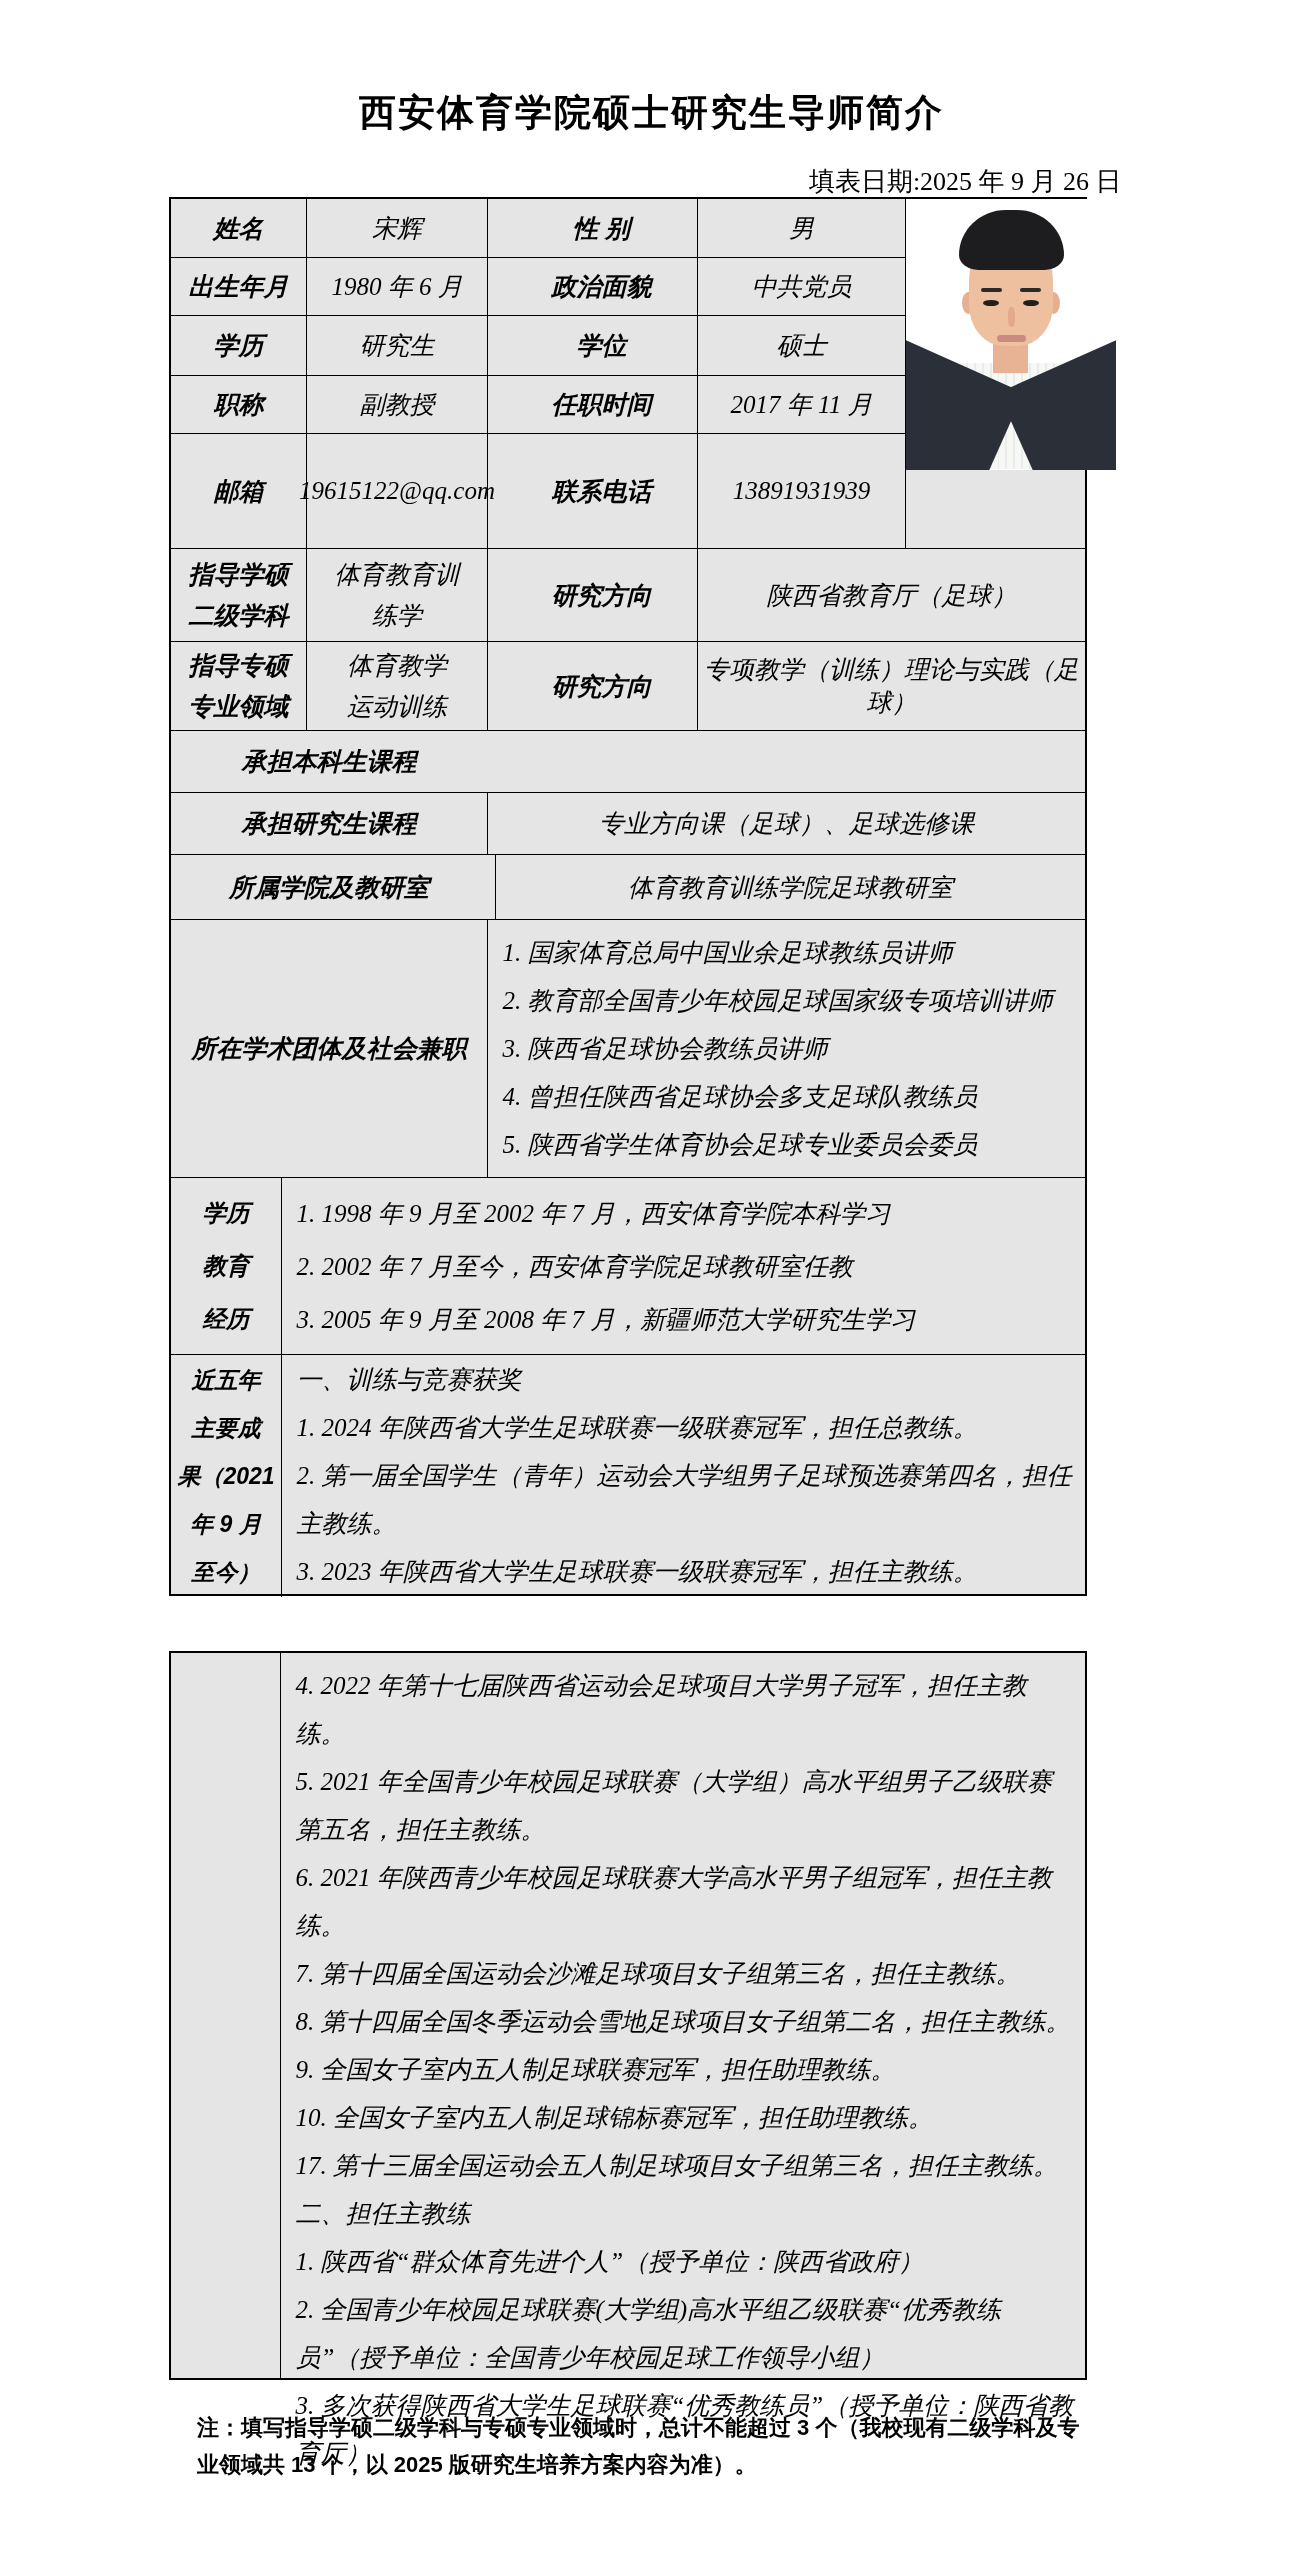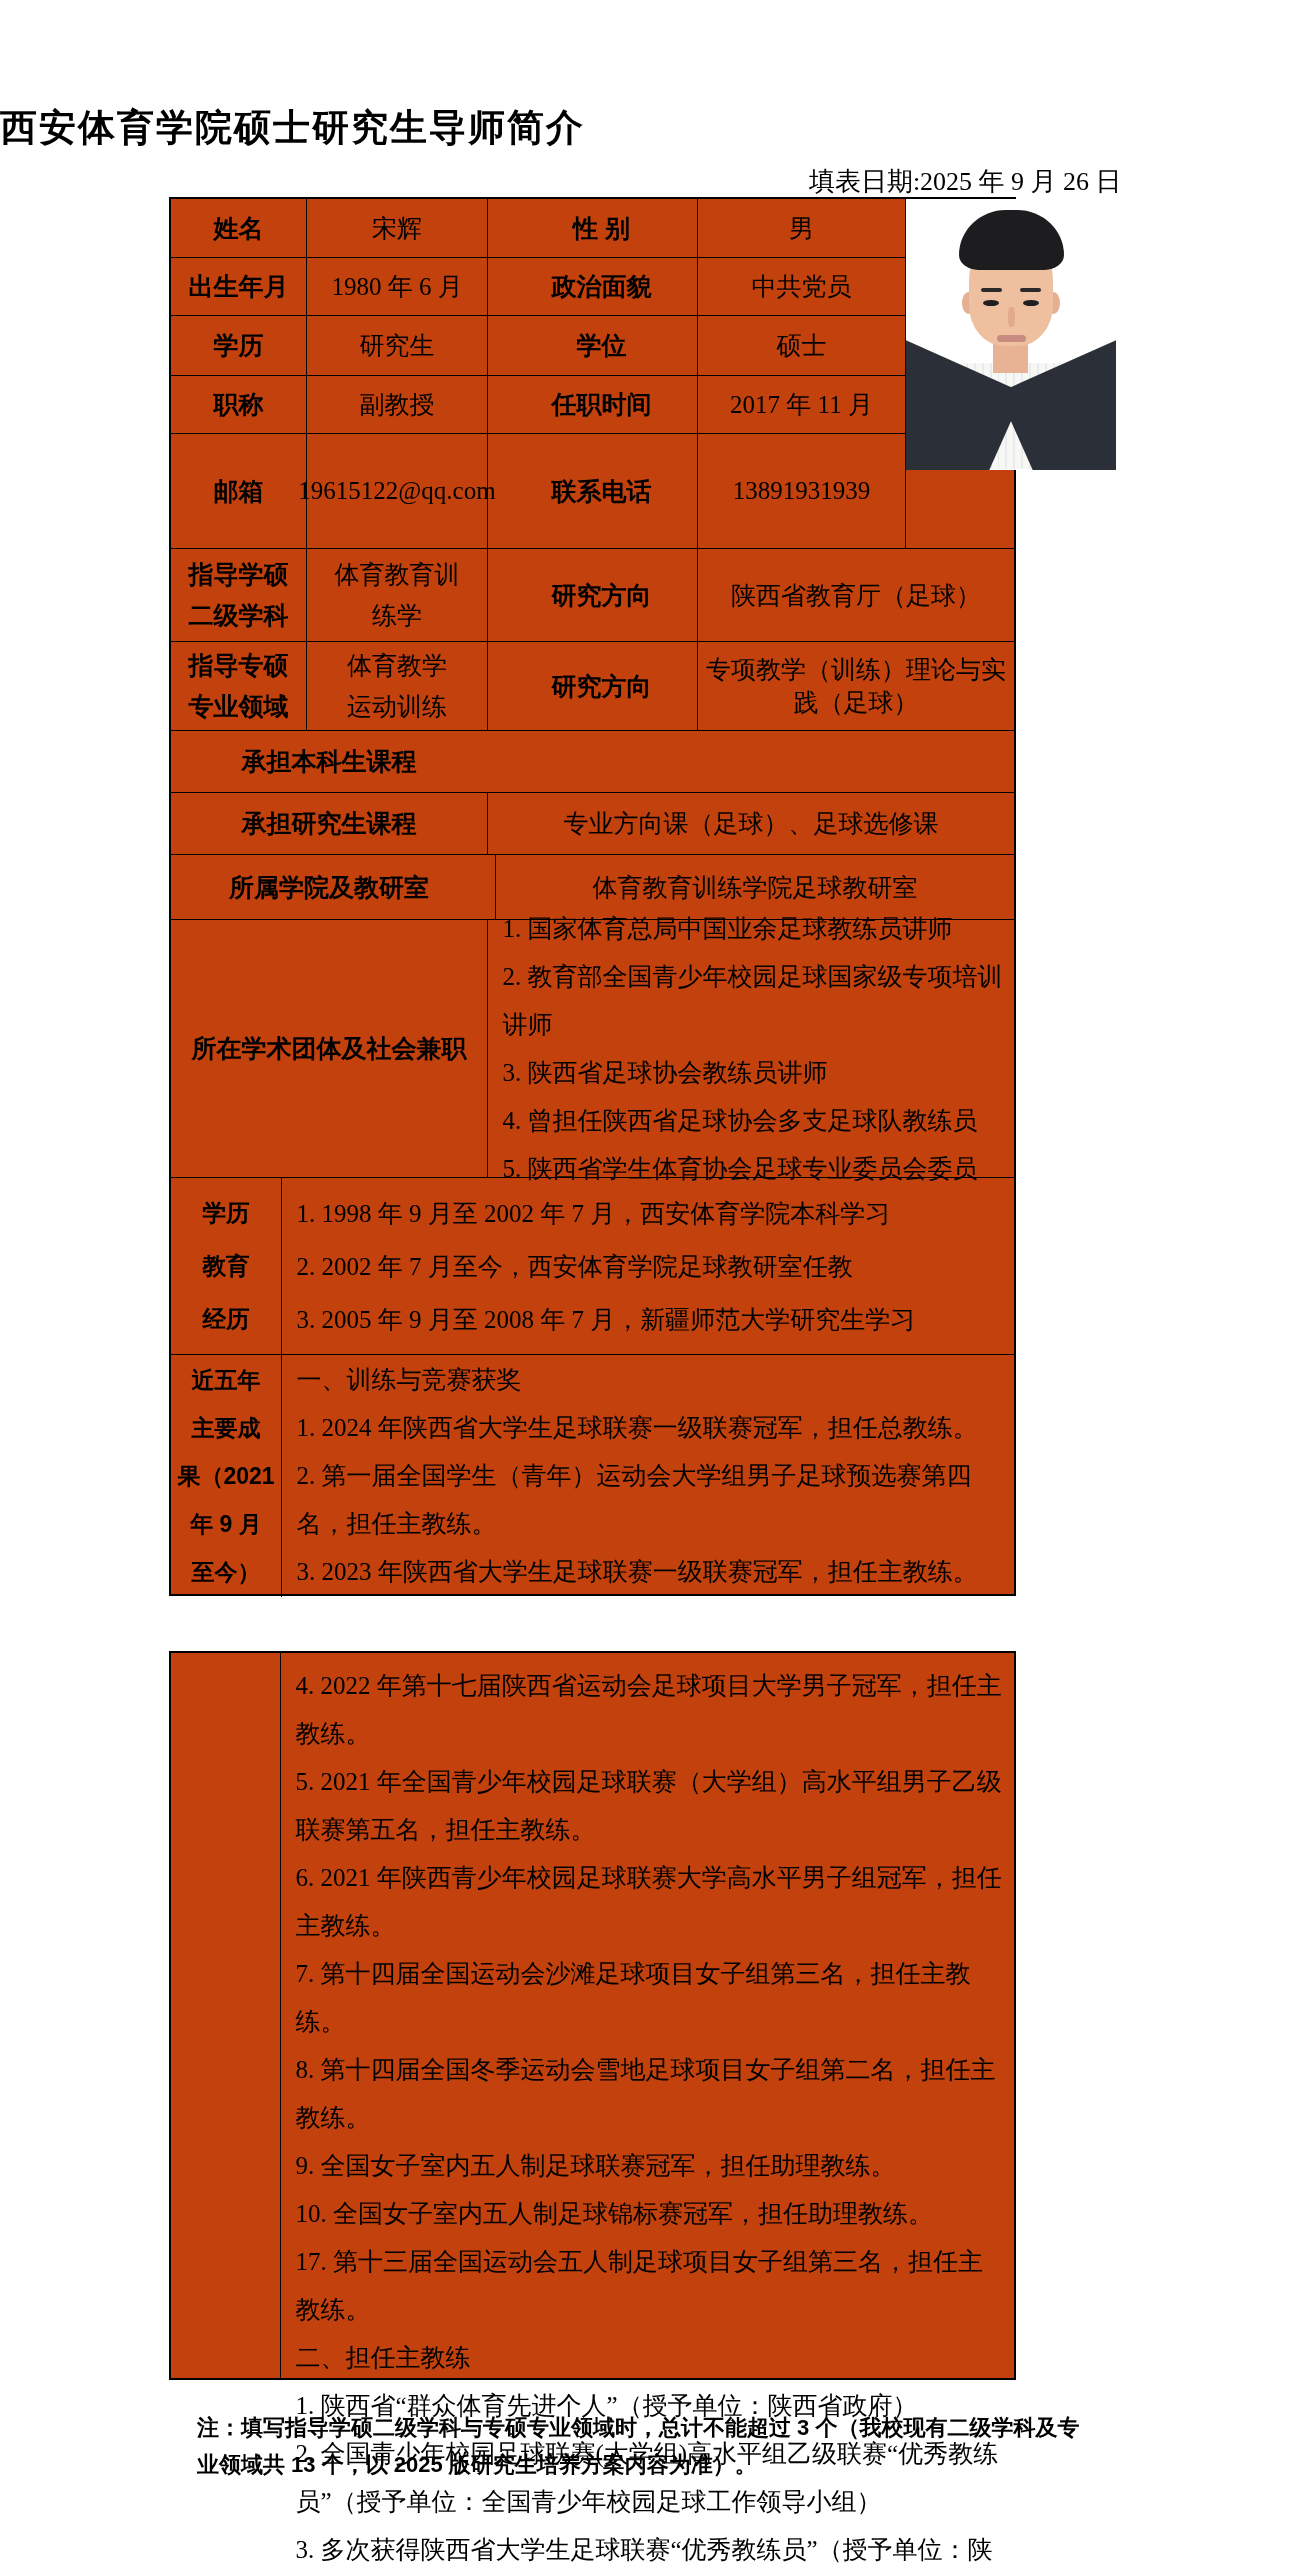--- a/index.html
+++ b/index.html
@@ -2,29 +2,29 @@
 <html style="font-size:10.5px"><head>
 <meta charset="utf-8">
 <style>
   * { margin:0; padding:0; box-sizing:border-box; }
   body { background:#888; }
   .page {
     position:relative; width:1303px; height:2576px; background:#ffffff;
     font-family:"Liberation Serif", serif; color:#000; overflow:hidden; margin:0 auto;
   }
   .title {
-    position:absolute; top:103px; left:0; width:100%; text-align:left;
+    position:absolute; top:88px; left:0; width:100%; text-align:center;
     font-family:"Liberation Sans", sans-serif; font-weight:bold;
     font-size:37px; letter-spacing:2px;
   }
   .date {
     position:absolute; top:164px; left:169px; width:967px; text-align:right;
     font-size:26px; padding-right:14.4px; font-family:"Liberation Serif", serif;
   }
-  .tbl { position:absolute; left:169px; width:847px; border:2px solid #000; background:#c2410c; }
+  .tbl { position:absolute; left:169px; width:918px; border:2px solid #000; background:#e5e5e5;font-style:italic; }
   .t1 { top:197px; height:1399px; }
   .t2 { top:1651px; height:729px; display:flex; }
   .row { display:flex; width:100%; border-top:1.3px solid #000; }
   .row:first-child, .top-rows .row:first-child { border-top:none; }
   .top-section { display:flex; width:100%; }
   .top-rows { width:734px; display:flex; flex-direction:column; }
   .cell { display:flex; align-items:center; justify-content:center; border-left:1.3px solid #000; text-align:center; }
   .cell:first-child { border-left:none; }
   .lbl { font-family:"Liberation Sans", sans-serif; font-weight:bold; font-size:25px; }
   .val { font-family:"Liberation Serif", serif; font-size:25px; }

